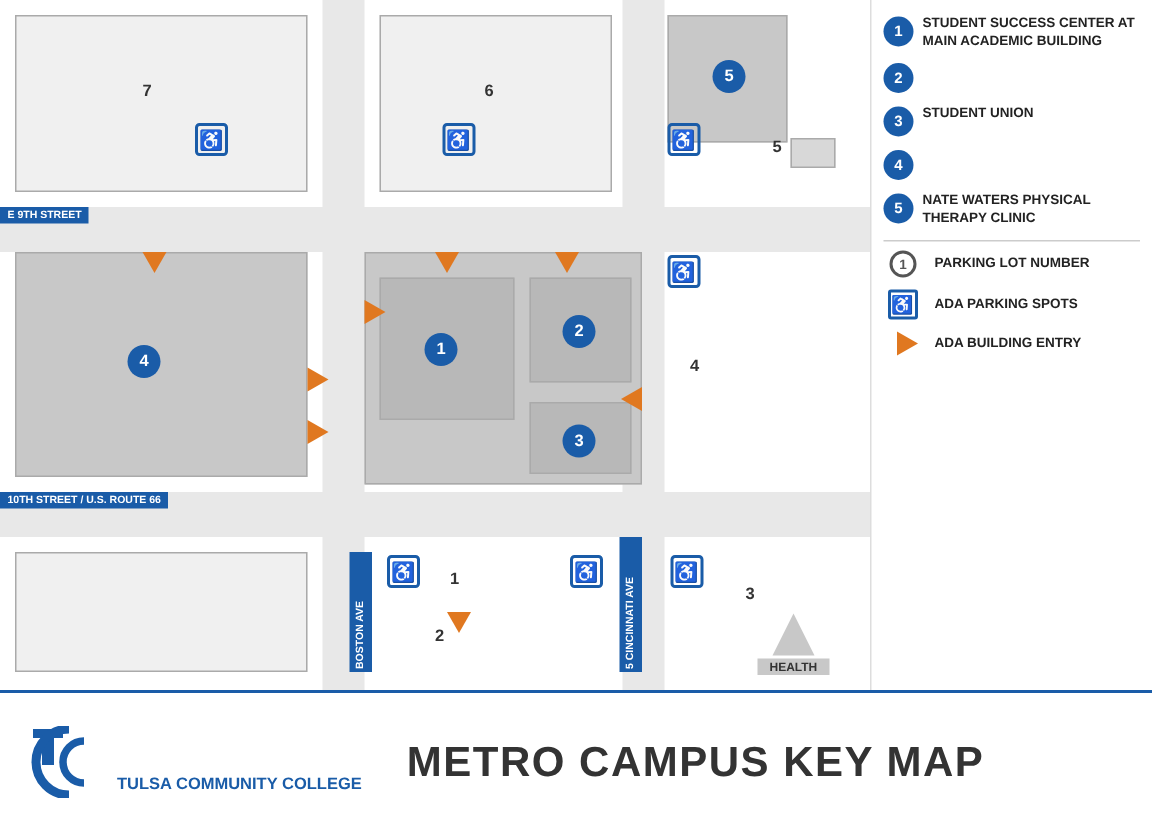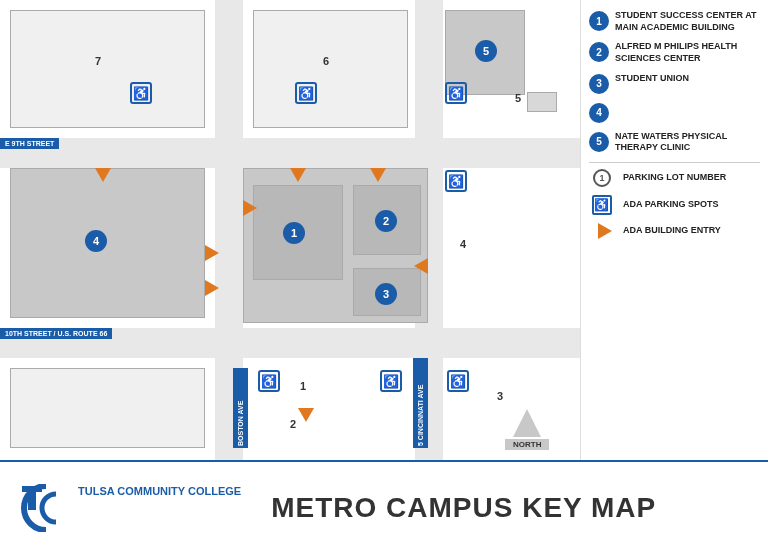--- a/index.html
+++ b/index.html
@@ -198,21 +198,21 @@
       height: 93px;
       background: #ffffff;
       border-top: 2px solid #1a5ca8;
       display: flex;
       align-items: center;
       padding: 0 20px;
       gap: 20px;
     }
     .tcc-logo {
       display: flex;
-      align-items: flex-start;
+      align-items: flex-end;
       gap: 10px;
     }
     .tcc-icon {
       width: 48px;
       height: 48px;
     }
     .tcc-text {
       font-size: 11px;
       font-weight: bold;
       color: #1a5ca8;
@@ -334,34 +334,33 @@
   <div class="ave-label-h" style="left:413px; top:358px; height:90px; writing-mode:vertical-lr; transform:rotate(180deg); background:#1a5ca8;">5 CINCINNATI AVE</div>
 
   <div class="ada-icon" style="left:447px; top:370px;">♿</div>
   <div class="lot-num" style="left:497px; top:390px;">3</div>
 
   <div class="entry-arrow arrow-down" style="left:298px; top:408px;"></div>
   <div class="lot-num" style="left:290px; top:418px;">2</div>
 
   <div class="north-box">
     <div class="north-triangle"></div>
-    <div class="north-label-box">NORTH</div>
+    <div class="north-label-box">HEALTH</div>
   </div>
 
 </div>
 
 <div class="legend">
 
   <div class="legend-item">
     <div class="legend-circle">1</div>
     <div class="legend-text">STUDENT SUCCESS CENTER AT MAIN ACADEMIC BUILDING</div>
   </div>
   <div class="legend-item">
     <div class="legend-circle">2</div>
-    <div class="legend-text">ALFRED M PHILIPS HEALTH SCIENCES CENTER</div>
   </div>
   <div class="legend-item">
     <div class="legend-circle">3</div>
     <div class="legend-text">STUDENT UNION</div>
   </div>
   <div class="legend-item">
     <div class="legend-circle">4</div>
   </div>
   <div class="legend-item">
     <div class="legend-circle">5</div>

